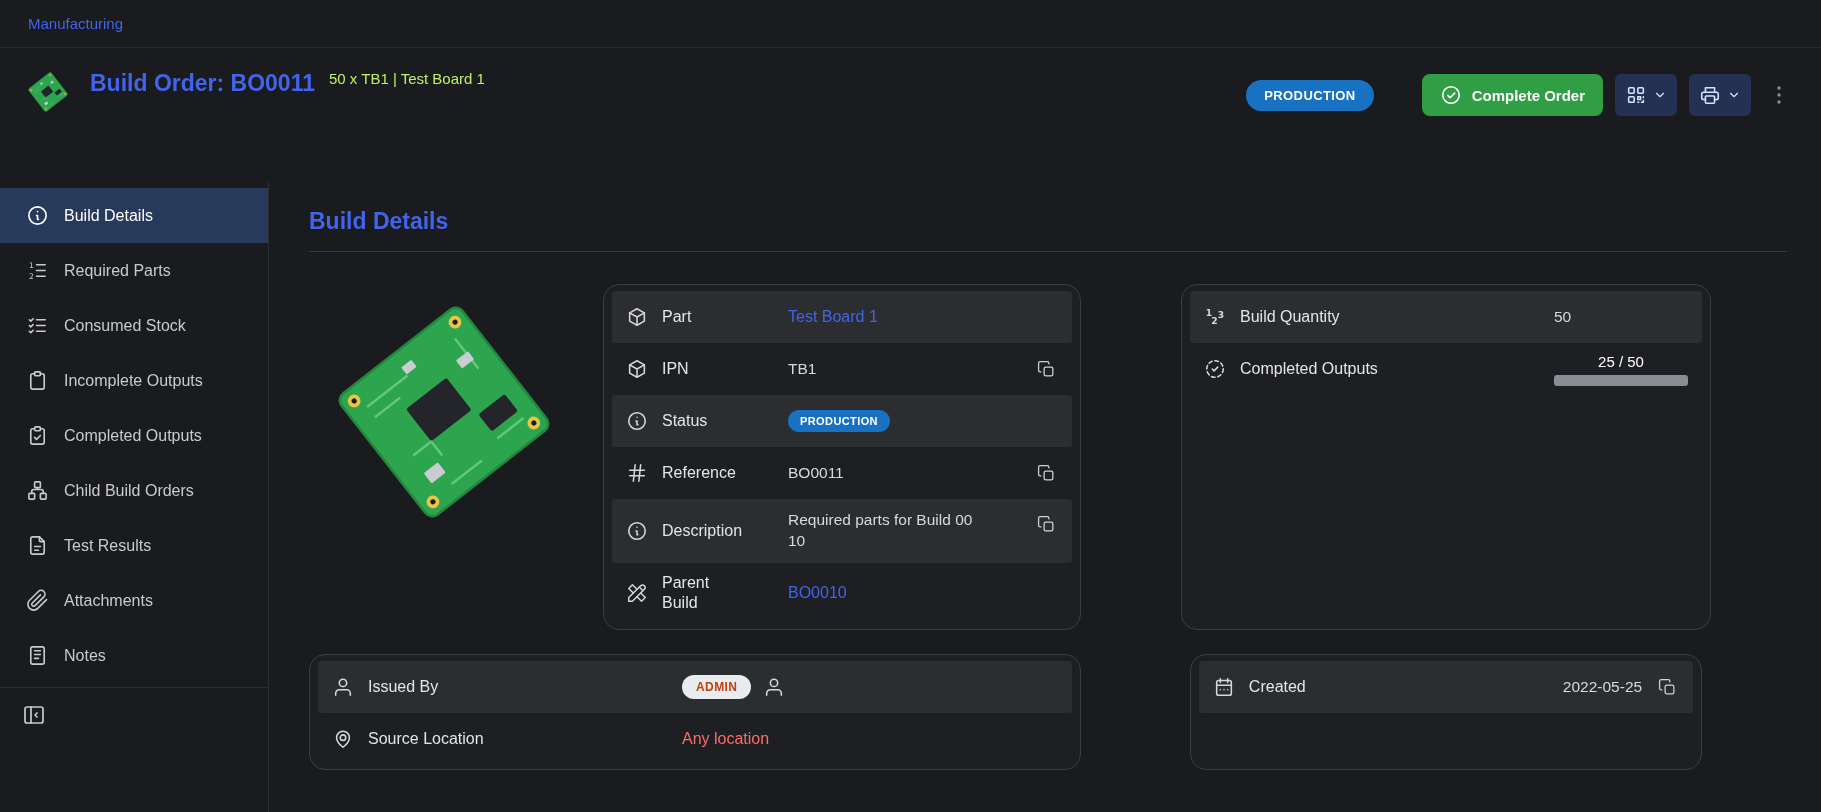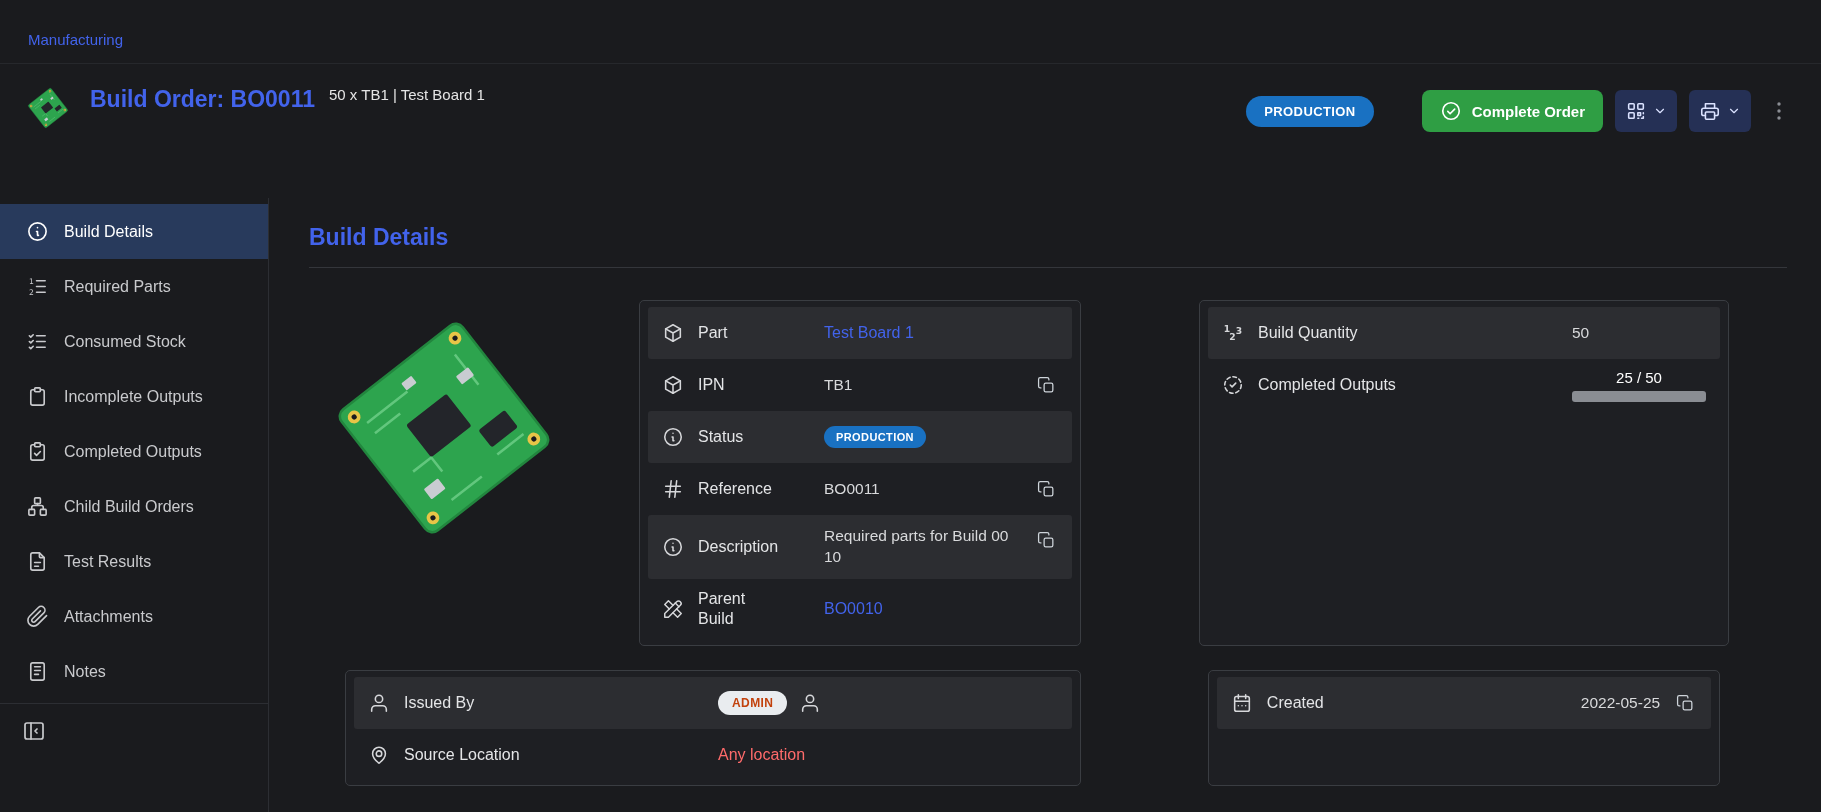--- a/index.html
+++ b/index.html
@@ -7,37 +7,37 @@
     width:1821px; height:812px; overflow:hidden;
     background:#1a1b1e; color:#c1c2c5;
     font-family:"Liberation Sans", sans-serif;
   }
   .icon { display:block; flex:none; }
   svg.icon { width:22px; height:22px; }
 
   
   .breadcrumb-bar {
     height:48px; display:flex; align-items:center;
-    padding:0 28px; border-bottom:1px solid #26282c;margin-top:16px;
+    padding:0 28px; border-bottom:1px solid #26282c;
   }
   .breadcrumb-link { color:#4263eb; font-size:15px; cursor:pointer; }
 
   
   .page-header {
     height:134px; display:flex; align-items:flex-start;
     padding:22px 30px 0 24px;
   }
   .thumb {
     width:48px; height:48px; flex:none; margin-right:18px; margin-top:-2px;
     cursor:pointer;
   }
   .thumb svg { width:48px; height:48px; }
   .header-titles { display:flex; flex-direction:row; gap:14px; }
   .page-title { color:#4263eb; font-size:23px; font-weight:bold; }
-  .page-subtitle { color:#e5e5e5; font-size:15px; }
+  .page-subtitle { color:#bef264; font-size:15px; }
   .header-actions { margin-left:auto; display:flex; align-items:center; margin-top:4px; }
   .status-pill {
     background:#1971c2; color:#ffffff; font-weight:bold; font-size:13px;
     letter-spacing:.4px; padding:8px 18px; border-radius:18px;
   }
   .complete-btn {
     margin-left:48px; display:flex; align-items:center; gap:10px;
     background:#2f9e44; color:#fff; font-weight:bold; font-size:15px;
     border:none; border-radius:8px; padding:0 18px; height:42px; cursor:pointer;
     font-family:"Liberation Sans", sans-serif;
@@ -84,23 +84,22 @@
 
   .cards-area { display:flex; gap:24px; }
   .col-left { width:772px; flex:none; display:flex; flex-direction:column; gap:24px; }
   .col-right { flex:1; display:flex; flex-direction:column; gap:24px;align-items:center; }
   .row-top { display:flex; gap:24px; }
 
   .pcb-wrap { width:270px; flex:none; display:flex; justify-content:center; cursor:pointer; }
   .pcb-wrap svg { width:256px; height:256px; }
 
   .card {
-    border:1px solid #3a3d42; border-radius:5px; background:#1e1f23;
+    border:1px solid #3a3d42; border-radius:16px; background:#1e1f23;
     padding:6px 8px;
-    margin-left:36px;
   }
   .details-card { flex:1; }
   .quantity-card { flex:1; }
   .card-bottom { height:116px; }
 
   .trow {
     display:flex; align-items:center; gap:14px;
     min-height:52px; padding:4px 14px; border-radius:3px;
   }
   .trow.stripe { background:#2c2d31; }

